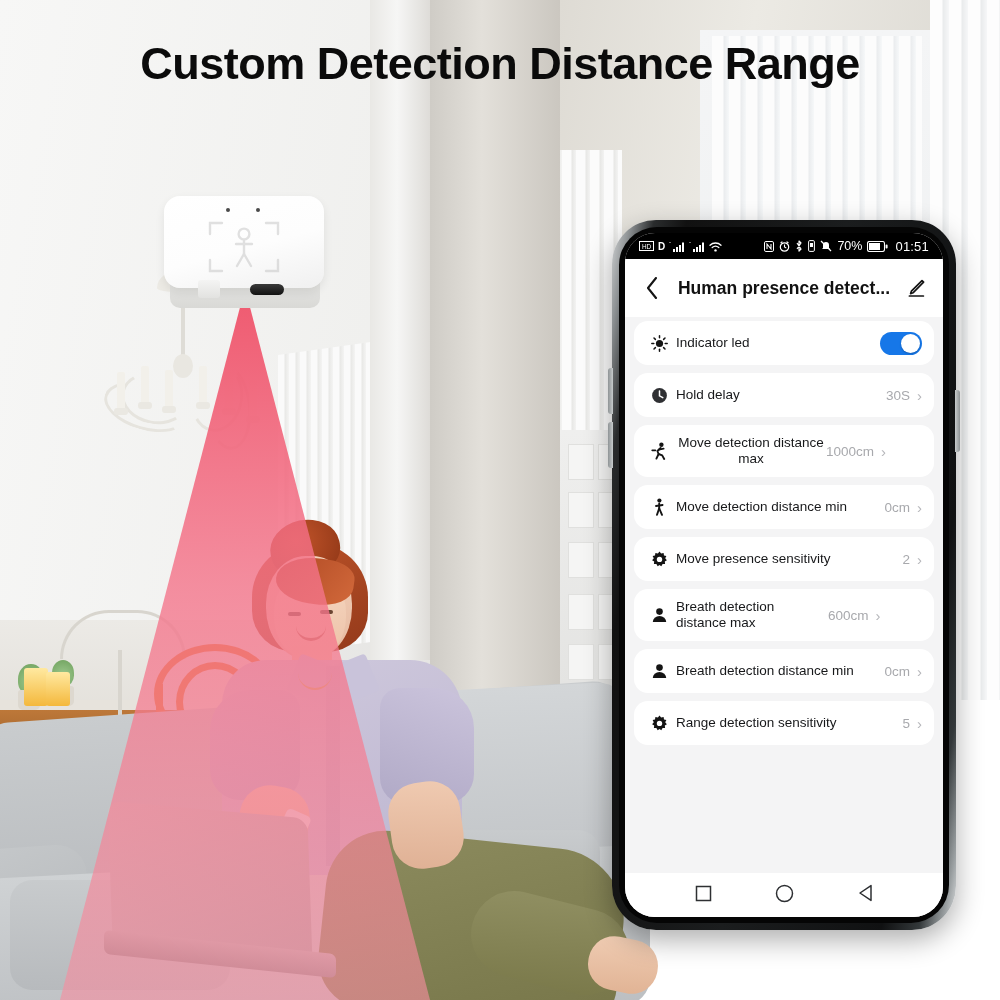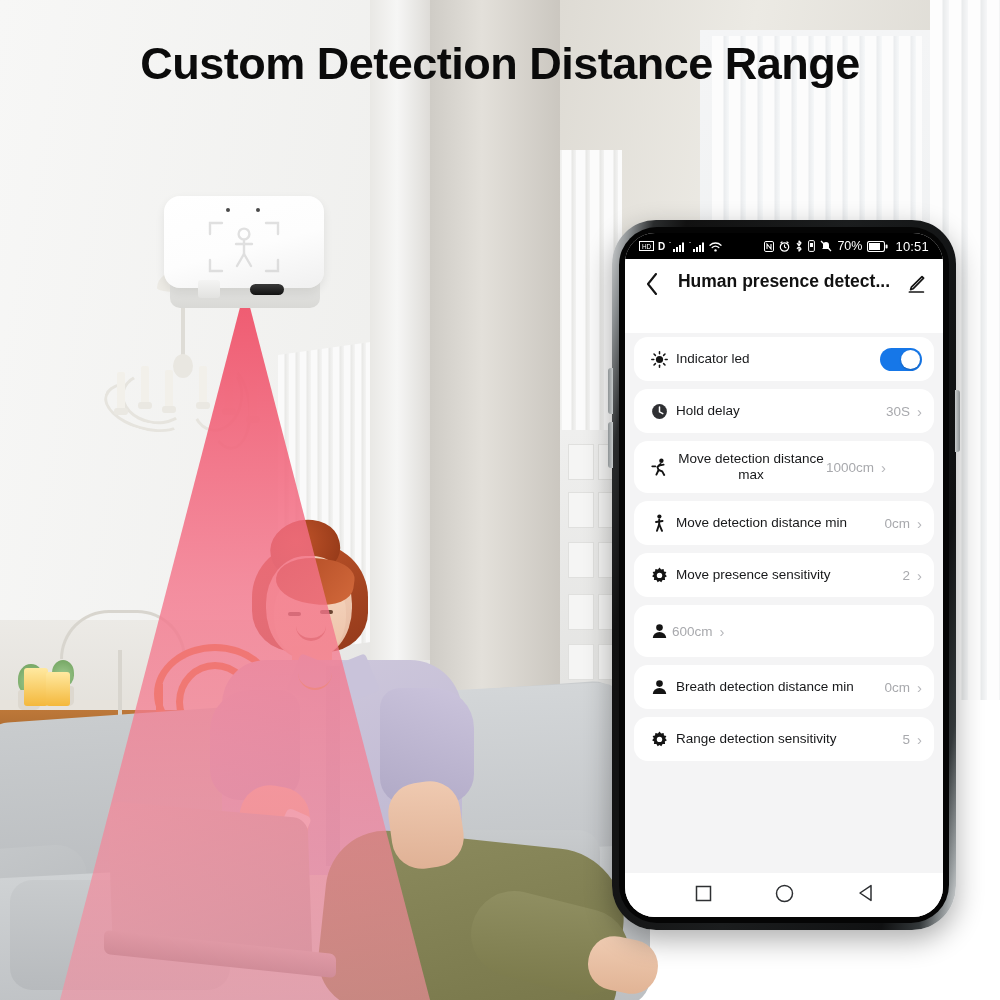--- a/index.html
+++ b/index.html
@@ -147,22 +147,22 @@
   .btn-pow{position:absolute;right:-4px;width:5px;border-radius:0 3px 3px 0;
     background:linear-gradient(270deg,#8e9395,#c7cbcc);}
 
   .statusbar{height:26px;background:#000;display:flex;align-items:center;
     justify-content:space-between;padding:0 14px;color:#fff;font-size:12.5px;}
   .sb-left,.sb-right{display:flex;align-items:center;gap:4px;}
   .sb-right{gap:5px;}
   .sb-time{font-size:13px;letter-spacing:0.2px;margin-left:2px;}
   .sb-pct{font-size:12.5px;}
 
-  .appbar{height:50px;background:#fff;display:flex;
-    padding:12px 14px;position:relative;}
+  .appbar{height:50px;background:#fff;display:flex;align-items:center;
+    padding:4px 14px;position:relative;}
   .appbar-title{flex:1;text-align:center;font-size:17.5px;font-weight:600;color:#111;
     white-space:nowrap;overflow:hidden;text-overflow:ellipsis;padding:0 6px;}
   .back-btn{width:26px;height:26px;display:flex;align-items:center;justify-content:center;cursor:pointer;}
   .edit-btn{width:26px;height:26px;display:flex;align-items:center;justify-content:center;cursor:pointer;}
 
   .applist{background:#f4f4f5;padding:0 0 6px 0;min-height:100%;}
   .card{background:#fff;border-radius:14px;margin:8px 9px 0 9px;display:flex;align-items:center;
     padding:0 12px;min-height:44px;cursor:pointer;}
   .card.first{margin-top:4px;}
   .row-icon{width:26px;flex:0 0 26px;display:flex;align-items:center;justify-content:center;color:#111;}
@@ -407,21 +407,21 @@
             <svg width="12" height="12" viewBox="0 0 12 12">
               <path d="M3 8 L3 5 A3 3 0 0 1 9 5 L9 8 L10 9 L2 9 Z" fill="#fff"></path>
               <path d="M1 1 L11 11" stroke="#fff" stroke-width="1.3"></path>
             </svg>
             <span class="sb-pct">70%</span>
             <svg width="21" height="11" viewBox="0 0 21 11">
               <rect x="0.5" y="0.5" width="17" height="10" rx="2" fill="none" stroke="#fff" stroke-width="1.1"></rect>
               <rect x="2" y="2" width="11" height="7" fill="#fff"></rect>
               <rect x="18.6" y="3.6" width="2" height="4" rx="0.8" fill="#fff"></rect>
             </svg>
-            <span class="sb-time">10:51</span>
+            <span class="sb-time">01:51</span>
           </div>
         </div>
 
         <div class="appbar">
           <div class="back-btn">
             <svg width="13" height="22" viewBox="0 0 13 22">
               <path d="M10 1 L2 11 L10 21" fill="none" stroke="#151515" stroke-width="2.1" stroke-linecap="round" stroke-linejoin="round"></path>
             </svg>
           </div>
           <div class="appbar-title">Human presence detect...</div>
@@ -511,20 +511,21 @@
               <span class="chev">›</span>
             </div>
 
             <div class="card" style="min-height:52px;">
               <div class="row-icon">
                 <svg width="17" height="17" viewBox="0 0 17 17">
                   <circle cx="8.5" cy="4.6" r="3.3" fill="#141414"></circle>
                   <path d="M1.8 15 A6.7 6 0 0 1 15.2 15 Z" fill="#141414"></path>
                 </svg>
               </div>
+              <div class="row-label" style="max-width:152px;">Breath detection distance max</div>
               <div class="row-value">600cm</div>
               <span class="chev">›</span>
             </div>
 
             <div class="card">
               <div class="row-icon">
                 <svg width="17" height="17" viewBox="0 0 17 17">
                   <circle cx="8.5" cy="4.6" r="3.3" fill="#141414"></circle>
                   <path d="M1.8 15 A6.7 6 0 0 1 15.2 15 Z" fill="#141414"></path>
                 </svg>

